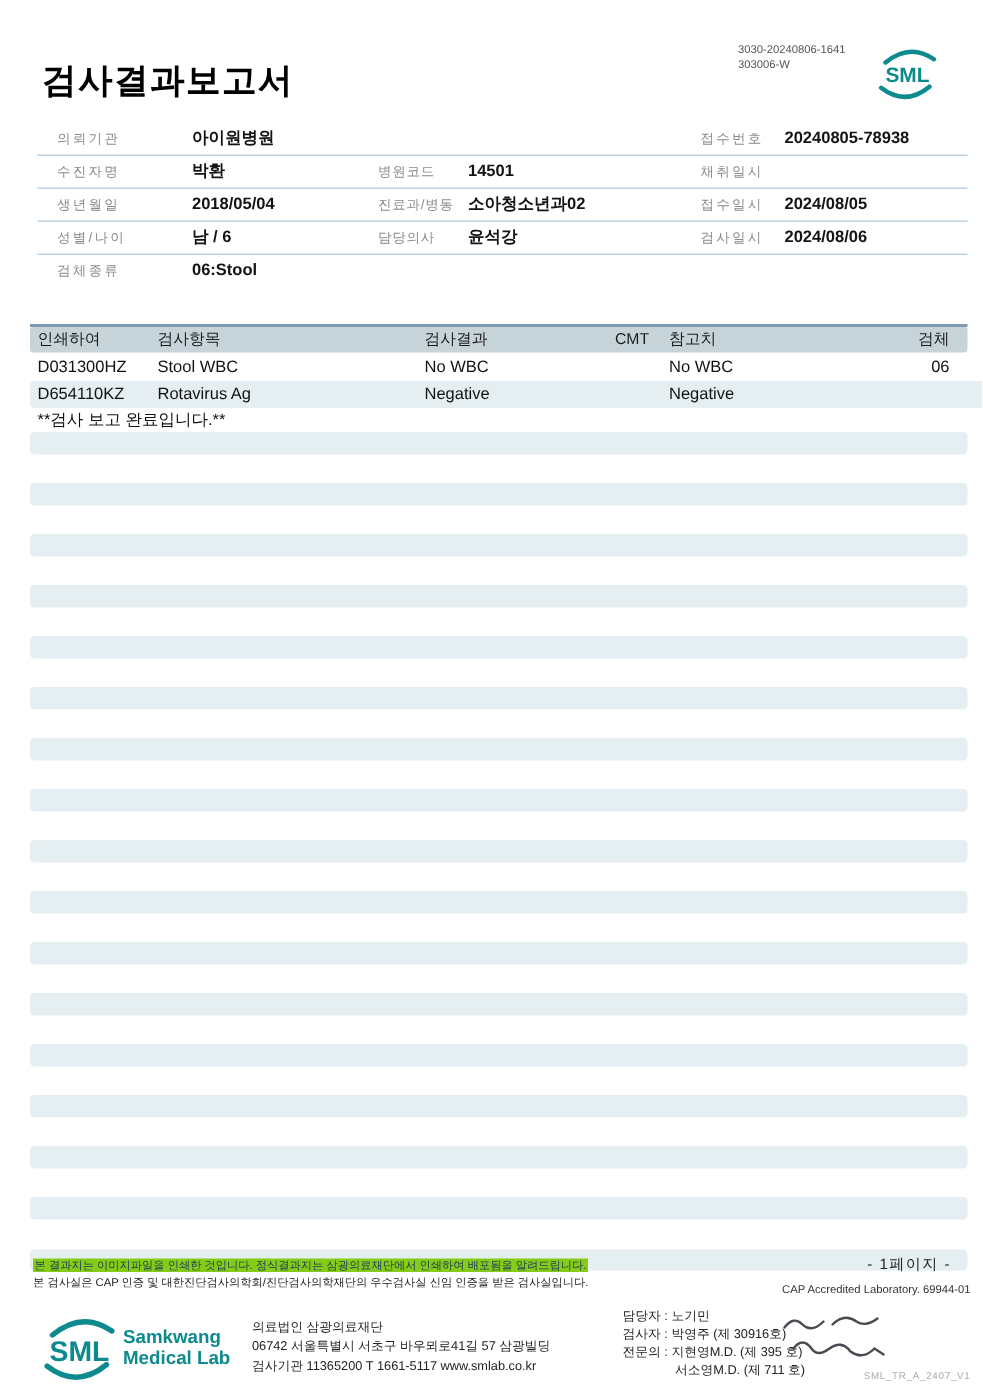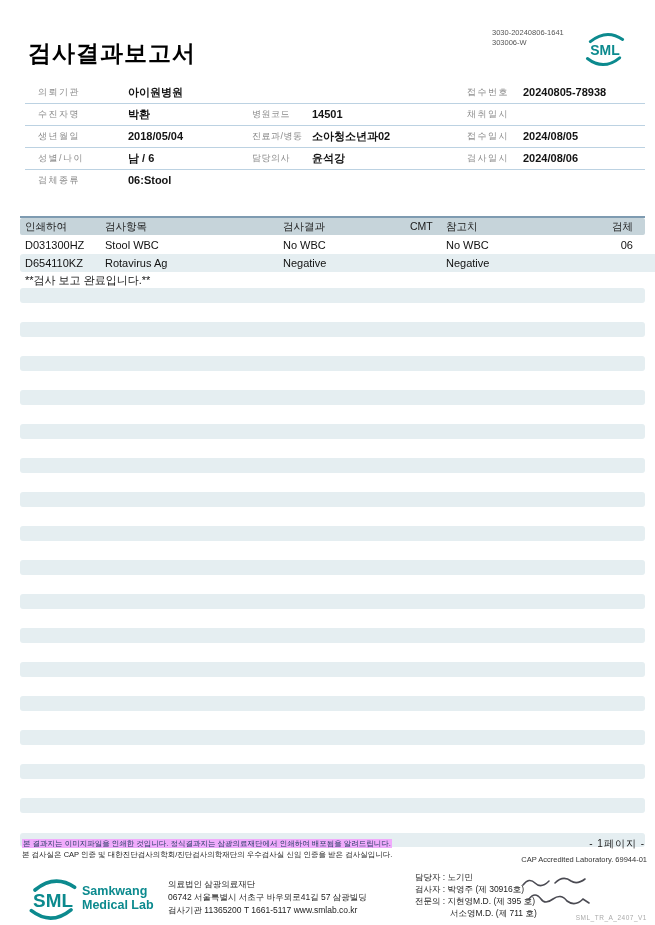--- a/index.html
+++ b/index.html
@@ -36,23 +36,23 @@
   .col-spec{right:12px;text-align:center;}
   .r-note{position:absolute;left:25px;top:272px;font-size:11px;color:#111;line-height:16px;}
 
   
   .stripes{position:absolute;left:20px;top:288px;width:625px;}
   .stripe{height:15px;margin-bottom:19px;background:#e5eef1;border-radius:3px;}
 
   
   .page-bar{position:absolute;left:20px;top:833px;width:625px;height:14px;background:#e5eef1;
             border-radius:3px;text-align:right;}
-  .page-bar span{font-size:10px;line-height:14px;color:#222;padding-right:0;letter-spacing:1px;}
+  .page-bar span{font-size:10px;line-height:14px;color:#222;padding-right:11px;letter-spacing:1px;}
   .disc1{position:absolute;left:22px;top:839px;font-size:7.5px;line-height:10px;}
-  .disc1 span{background:#f0abfc;color:#233a60;padding:0 1px;}
+  .disc1 span{background:#84cc16;color:#233a60;padding:0 1px;}
   .disc2{position:absolute;left:22px;top:850px;font-size:7.5px;color:#1a1a1a;line-height:10px;}
   .cap-text{position:absolute;right:8px;top:855px;font-size:7.5px;color:#333;margin-left:33px;}
 
   
   .logo-lg{position:absolute;left:26px;top:876px;}
   .logo-name{position:absolute;left:82px;top:884px;font-size:12.5px;font-weight:600;
              color:#0c8a8e;line-height:1.15;}
   .org{position:absolute;left:168px;top:878px;font-size:8.5px;color:#222;line-height:1.55;}
   .staff{position:absolute;left:415px;top:872px;font-size:8.5px;color:#222;line-height:1.4;}
   .staff .indent{padding-left:35px;}

